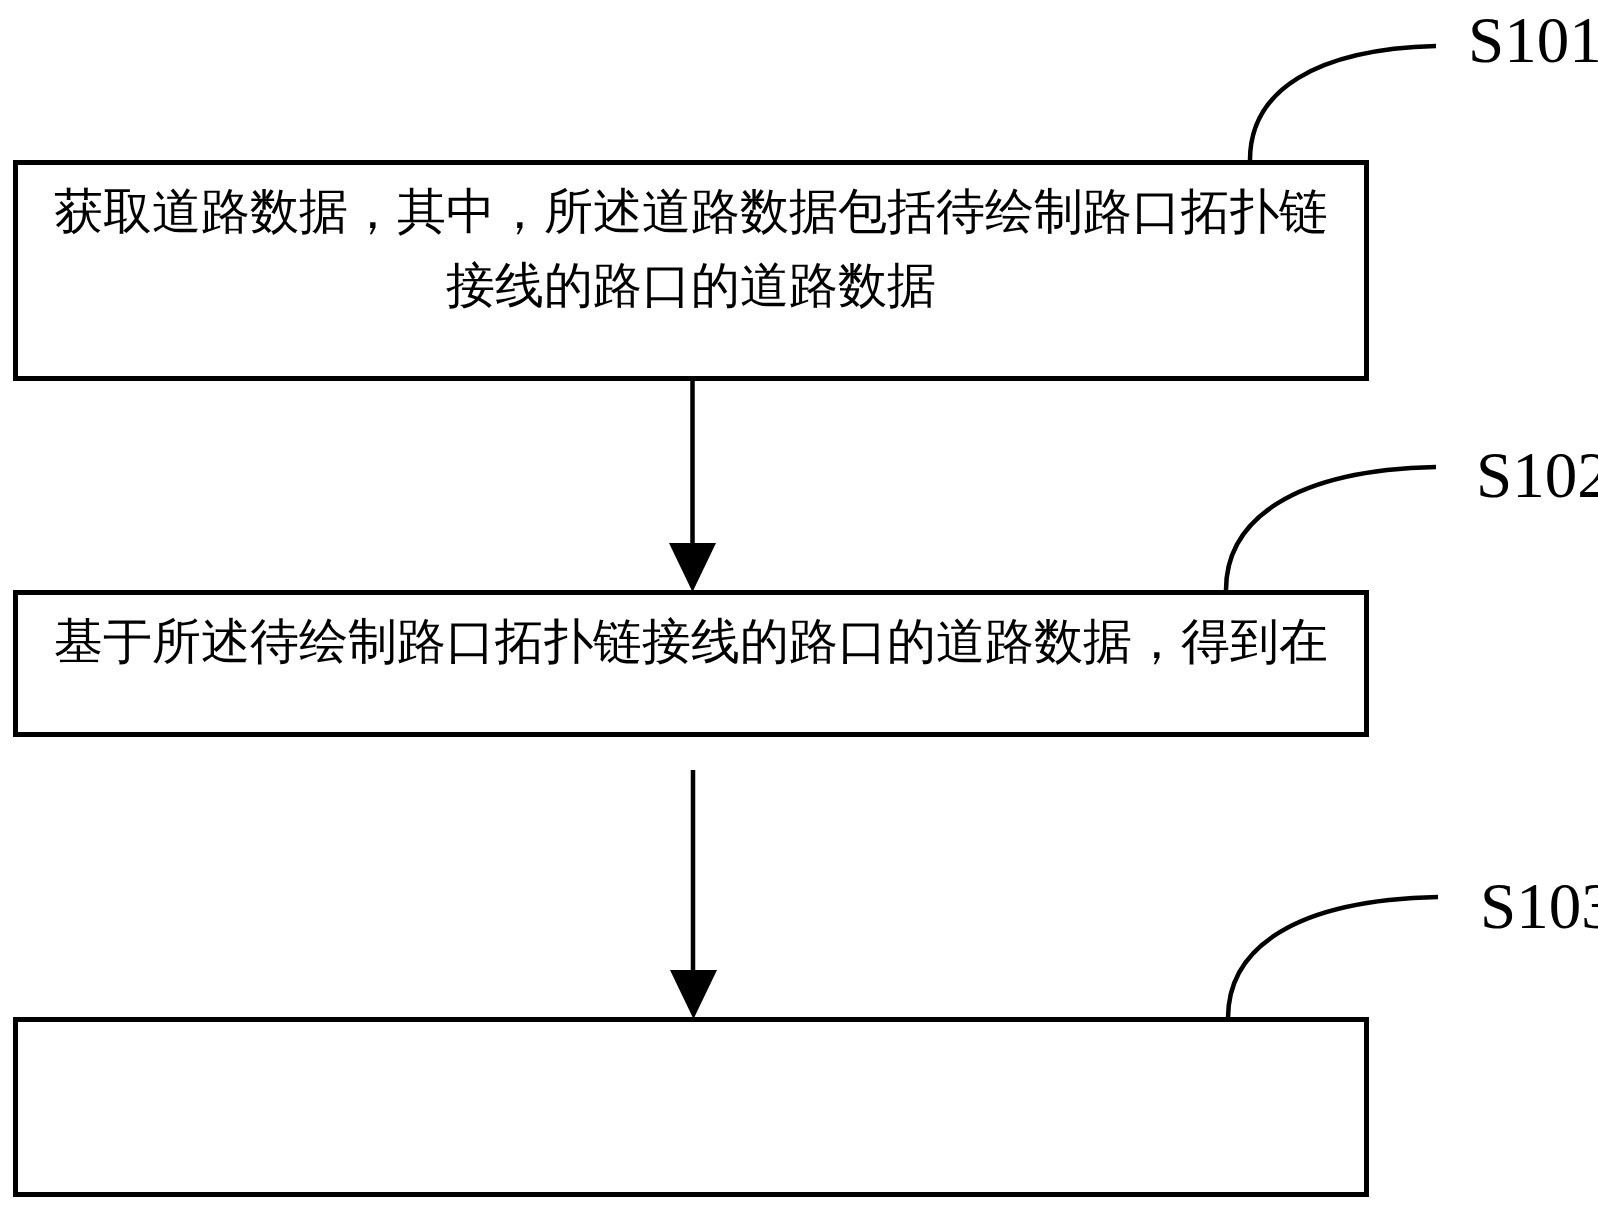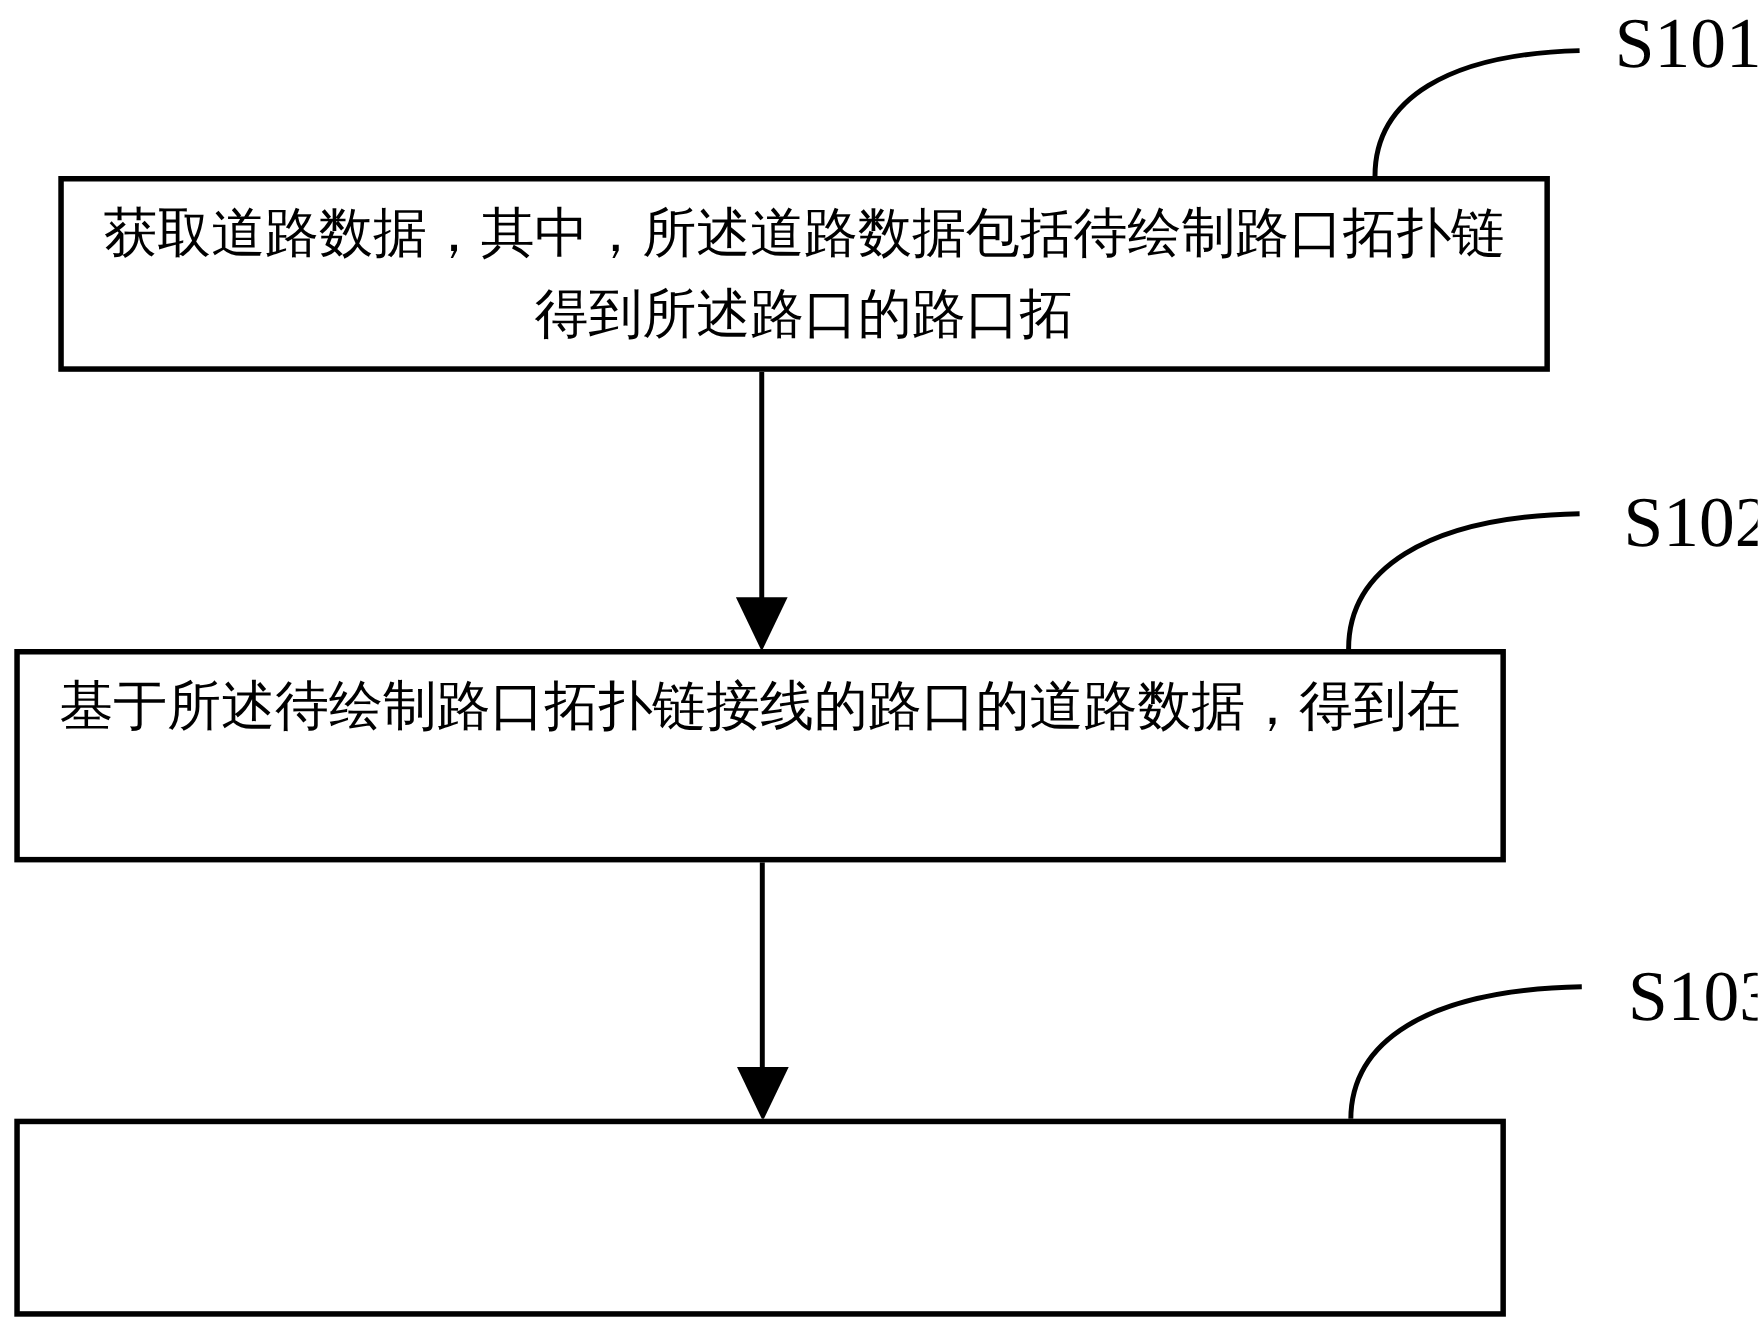--- a/index.html
+++ b/index.html
@@ -42,22 +42,22 @@
     background: #ffffff;
     text-align: center;
     padding-top: 10px;
   }
   .box-line {
     font-size: 49px;
     line-height: 74px;
     white-space: nowrap;
     letter-spacing: 0px;
   }
-  #box-s101 { top: 160px; height: 178px; margin-left: 40px; }
-  #box-s102 { top: 590px; height: 194px; }
+  #box-s101 { top: 160px; height: 221px; }
+  #box-s102 { top: 590px; height: 147px; }
   #box-s103 { top: 1017px; height: 180px; }
   .step-label {
     position: absolute;
     font-size: 65px;
     line-height: 1;
     color: #000000;
     white-space: nowrap;
   }
   #label-s101 { left: 1468px; top: 8px; }
   #label-s102 { left: 1476px; top: 443px; }
@@ -76,21 +76,21 @@
     <line class="stroke" x1="693" y1="770" x2="693" y2="977"></line>
     <polygon class="fill" points="670,970 717,970 693.5,1019"></polygon>
 
     <path class="stroke" d="M 1250 160 C 1250 90, 1317 49, 1436 46"></path>
     <path class="stroke" d="M 1226 590 C 1226 520, 1293 470, 1436 467"></path>
     <path class="stroke" d="M 1228 1018 C 1228 948, 1295 900, 1438 897"></path>
   </svg>
 
   <div class="step-box" id="box-s101">
     <div class="box-line">获取道路数据，其中，所述道路数据包括待绘制路口拓扑链</div>
-    <div class="box-line">得到所述路口的路口拓</div>
+    <div class="box-line">接线的路口的道路数据</div>
   </div>
 
   <div class="step-box" id="box-s102">
     <div class="box-line">基于所述待绘制路口拓扑链接线的路口的道路数据，得到在</div>
   </div>
 
   <div class="step-box" id="box-s103">
   </div>
 
   <div class="step-label" id="label-s101">S101</div>

